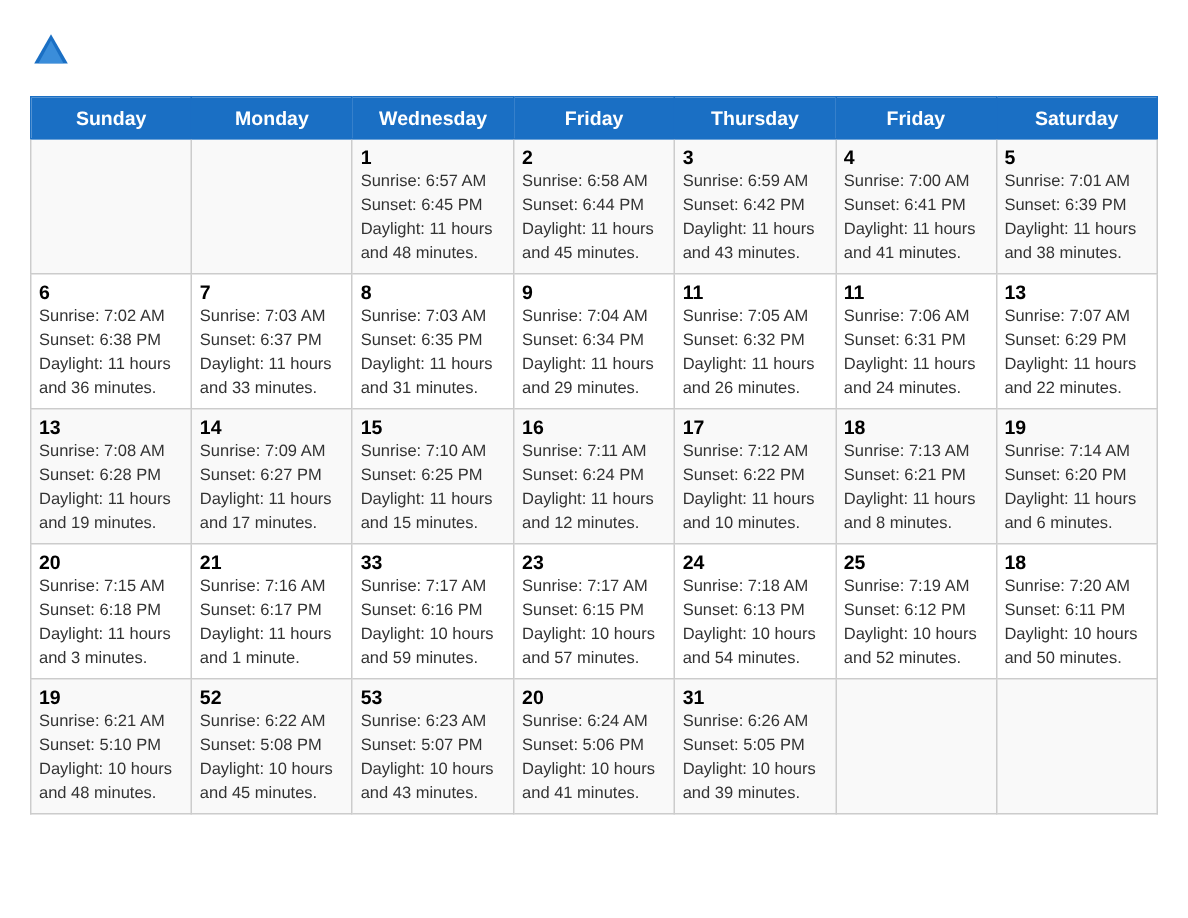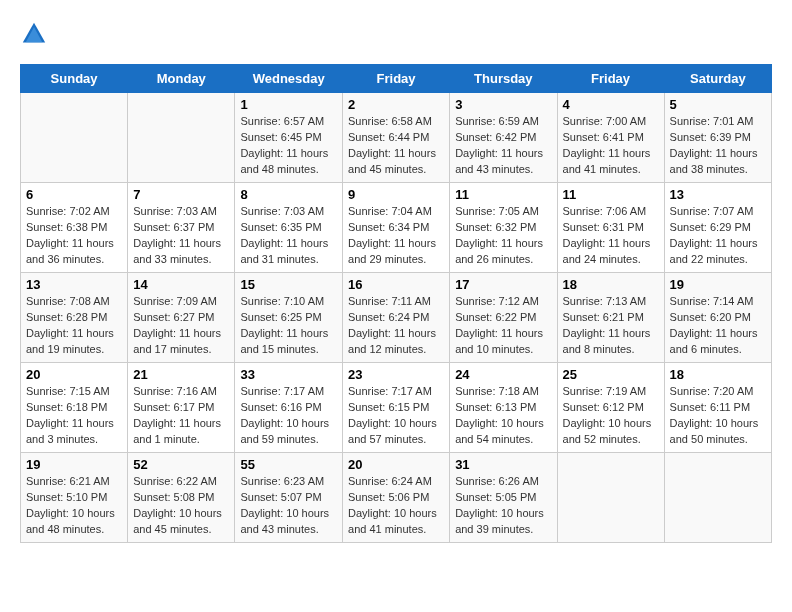--- a/index.html
+++ b/index.html
@@ -138,20 +138,20 @@
         <td><span class="day-num">21</span><span class="day-info">Sunrise: 7:16 AM<br>Sunset: 6:17 PM<br>Daylight: 11 hours and 1 minute.</span></td>
         <td><span class="day-num">33</span><span class="day-info">Sunrise: 7:17 AM<br>Sunset: 6:16 PM<br>Daylight: 10 hours and 59 minutes.</span></td>
         <td><span class="day-num">23</span><span class="day-info">Sunrise: 7:17 AM<br>Sunset: 6:15 PM<br>Daylight: 10 hours and 57 minutes.</span></td>
         <td><span class="day-num">24</span><span class="day-info">Sunrise: 7:18 AM<br>Sunset: 6:13 PM<br>Daylight: 10 hours and 54 minutes.</span></td>
         <td><span class="day-num">25</span><span class="day-info">Sunrise: 7:19 AM<br>Sunset: 6:12 PM<br>Daylight: 10 hours and 52 minutes.</span></td>
         <td><span class="day-num">18</span><span class="day-info">Sunrise: 7:20 AM<br>Sunset: 6:11 PM<br>Daylight: 10 hours and 50 minutes.</span></td>
       </tr>
       <tr>
         <td><span class="day-num">19</span><span class="day-info">Sunrise: 6:21 AM<br>Sunset: 5:10 PM<br>Daylight: 10 hours and 48 minutes.</span></td>
         <td><span class="day-num">52</span><span class="day-info">Sunrise: 6:22 AM<br>Sunset: 5:08 PM<br>Daylight: 10 hours and 45 minutes.</span></td>
-        <td><span class="day-num">55</span><span class="day-info">Sunrise: 6:23 AM<br>Sunset: 5:07 PM<br>Daylight: 10 hours and 43 minutes.</span></td>
+        <td><span class="day-num">53</span><span class="day-info">Sunrise: 6:23 AM<br>Sunset: 5:07 PM<br>Daylight: 10 hours and 43 minutes.</span></td>
         <td><span class="day-num">20</span><span class="day-info">Sunrise: 6:24 AM<br>Sunset: 5:06 PM<br>Daylight: 10 hours and 41 minutes.</span></td>
         <td><span class="day-num">31</span><span class="day-info">Sunrise: 6:26 AM<br>Sunset: 5:05 PM<br>Daylight: 10 hours and 39 minutes.</span></td>
         <td></td>
         <td></td>
       </tr>
     </tbody>
 </table>
 
 </body></html>

